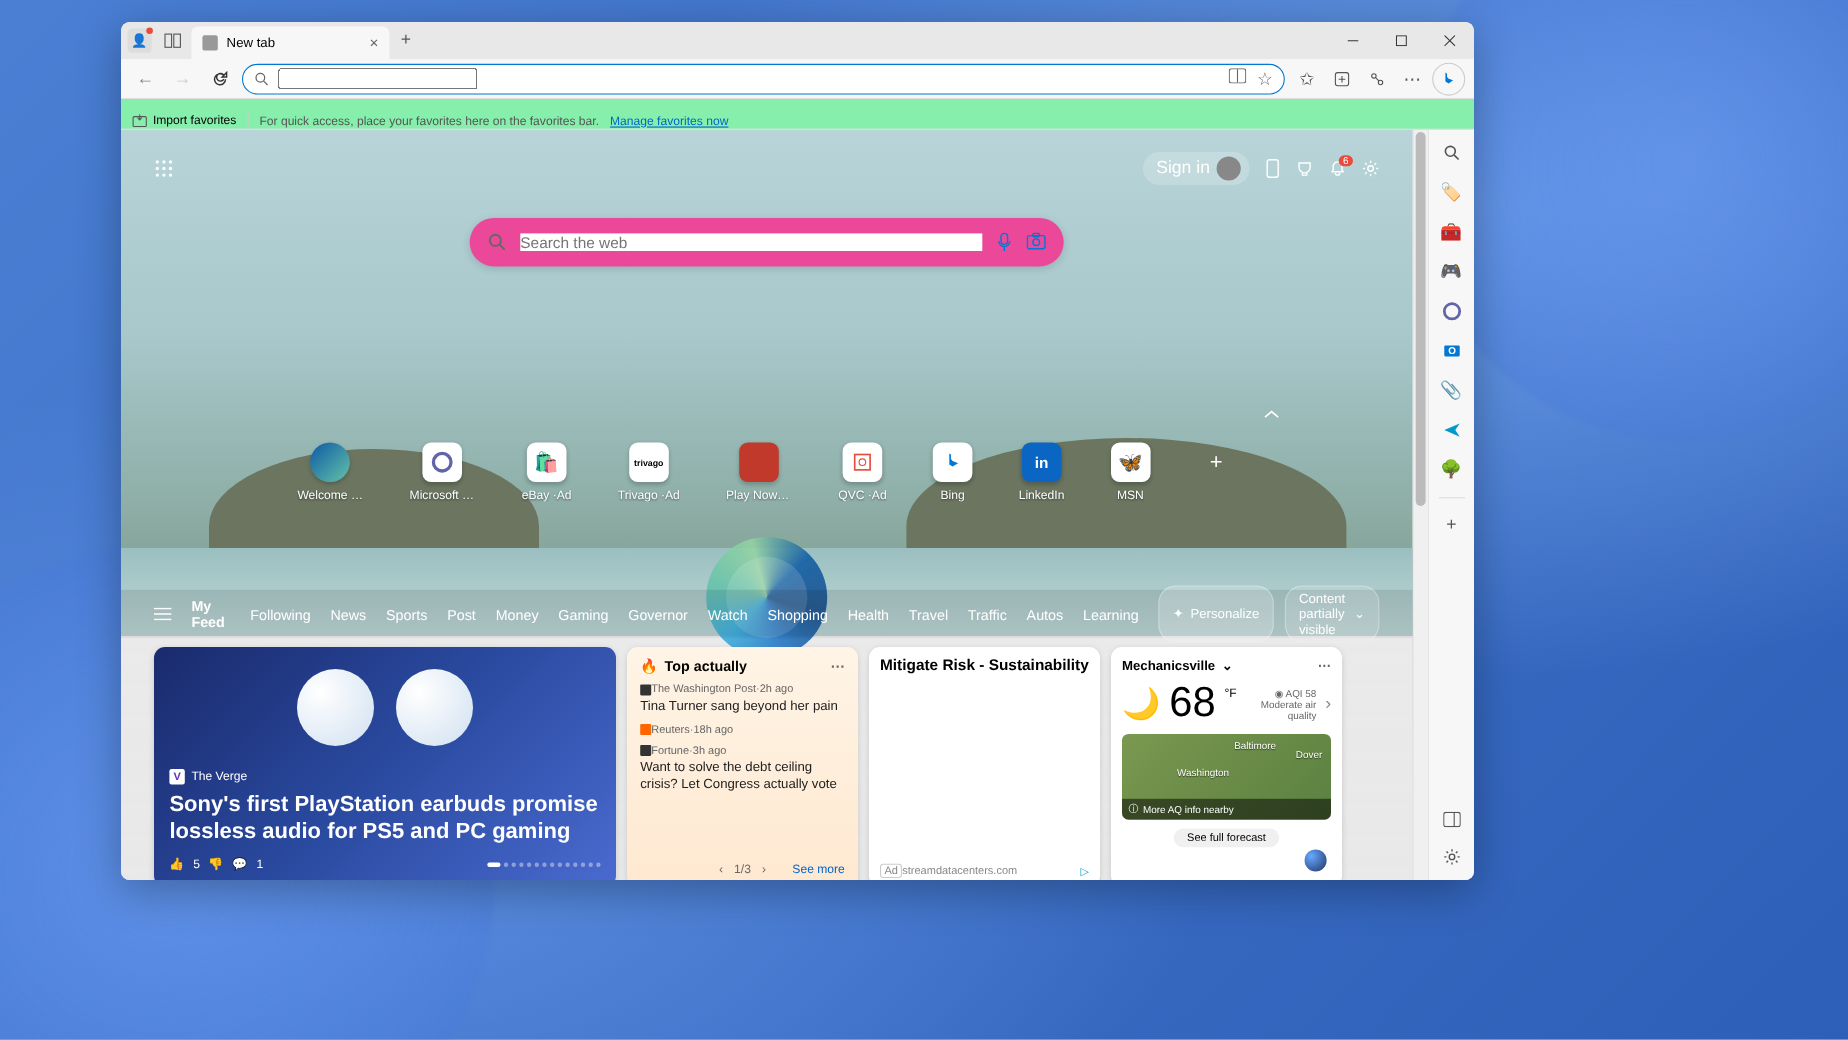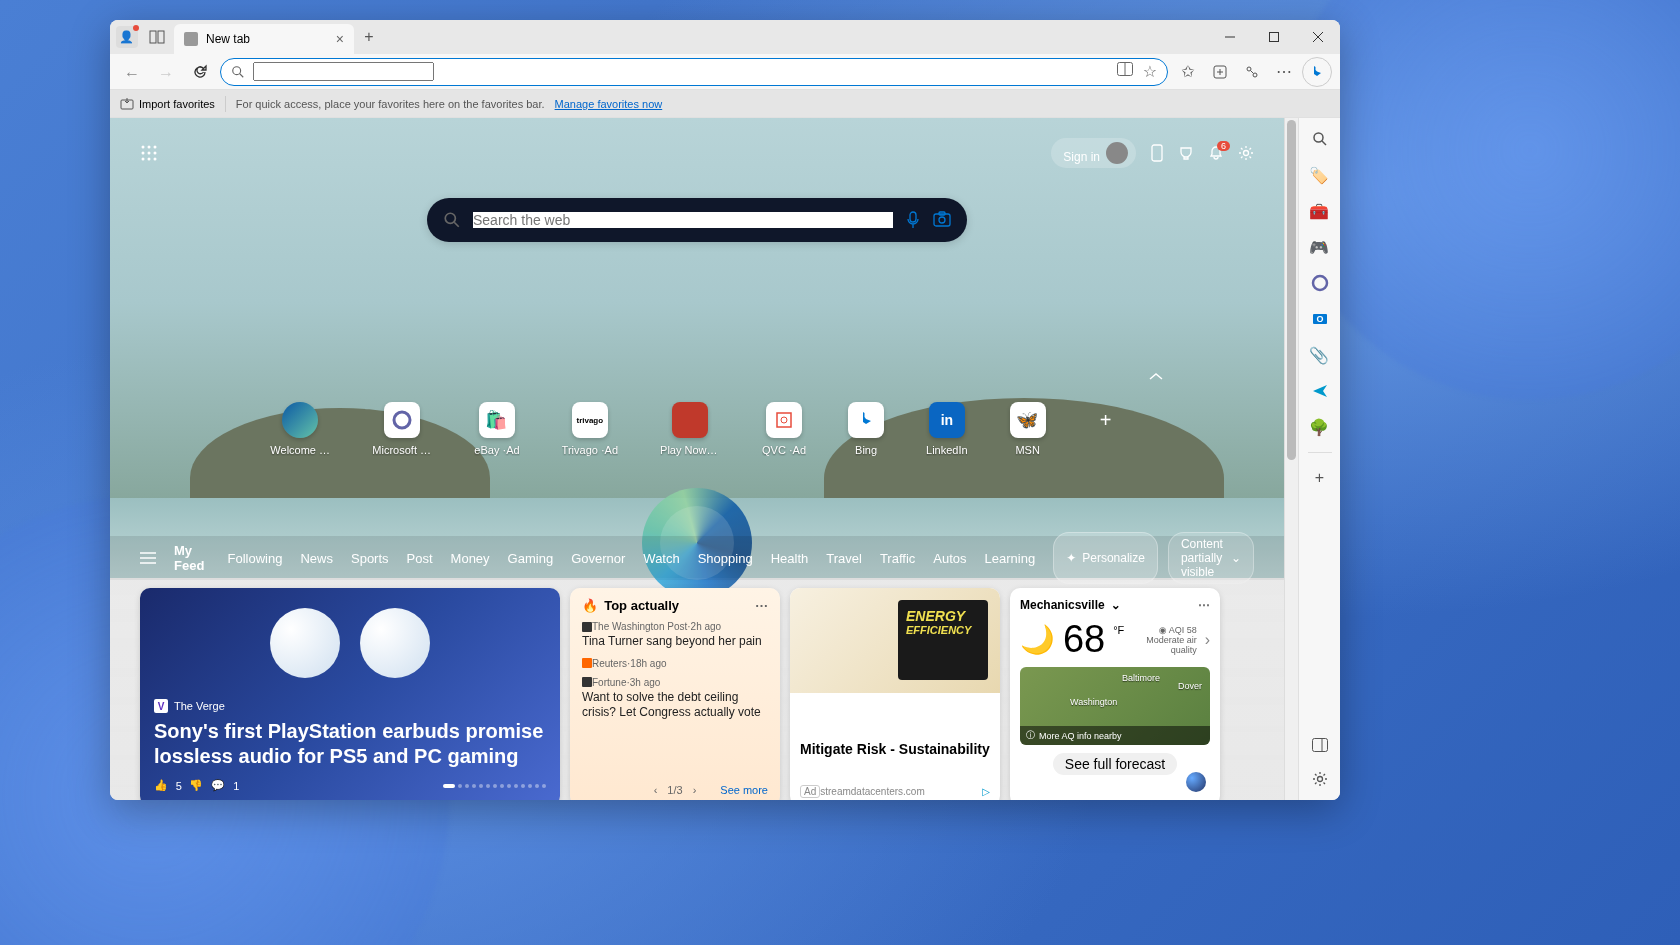--- a/index.html
+++ b/index.html
@@ -25,42 +25,42 @@
 
 .toolbar { height: 36px; background: #f7f7f7; display: flex; align-items: center; padding: 0 8px; gap: 6px; border-bottom: 1px solid #e0e0e0; }
 .nav-btn { width: 28px; height: 28px; display: flex; align-items: center; justify-content: center; color: #888; border-radius: 4px; cursor: pointer; }
 .nav-btn.enabled { color: #333; }
 .addressbar { flex: 1; height: 28px; border: 1px solid #0078d4; border-radius: 14px; background: #fff; display: flex; align-items: center; padding: 0 10px; gap: 8px; }
 .addressbar-icons-right { margin-left: auto; display: flex; gap: 10px; color: #666; }
 .toolbar-right { display: flex; gap: 4px; align-items: center; }
 .toolbar-right .nav-btn { color: #555; }
 .bing-btn { width: 30px; height: 30px; border: 1px solid #ccc; border-radius: 50%; display: flex; align-items: center; justify-content: center; }
 
-.favorites-bar { height: 28px; background: #e5e5e5; display: flex; align-items: center; padding: 0 10px; gap: 10px; font-size: 11px; border-bottom: 1px solid #e0e0e0; }
+.favorites-bar { height: 28px; background: #86efac; display: flex; align-items: flex-end; padding: 0 10px; gap: 10px; font-size: 11px; border-bottom: 1px solid #e0e0e0; }
 .fav-divider { width: 1px; height: 16px; background: #ccc; }
 .fav-link { color: #0066cc; text-decoration: underline; cursor: pointer; }
 
 .content-area { flex: 1; display: flex; overflow: hidden; }
 .ntp { flex: 1; position: relative; overflow-y: auto; overflow-x: hidden; }
 .ntp-bg { position: absolute; inset: 0; height: 460px; background: linear-gradient(180deg, #b8d4d8 0%, #a8c8cc 40%, #7a9a8a 100%); }
 .ntp-mountains { position: absolute; top: 280px; left: 0; right: 0; height: 120px; }
 .ntp-mountains::before, .ntp-mountains::after { content:''; position:absolute; background: #6b7560; border-radius: 50% 50% 0 0; }
 .ntp-mountains::before { width: 300px; height: 140px; left: 80px; top: 10px; }
 .ntp-mountains::after { width: 400px; height: 160px; right: 60px; top: 0; }
 .ntp-lake { position: absolute; top: 380px; left: 0; right: 0; height: 80px; background: linear-gradient(180deg, #9bbfc0 0%, #c0d8d8 100%); }
 
 .ntp-header { position: relative; display: flex; align-items: center; padding: 20px 30px; }
 .apps-icon { color: #fff; cursor: pointer; }
 .ntp-header-right { margin-left: auto; display: flex; align-items: center; gap: 14px; color: #fff; }
-.signin-btn { background: rgba(255,255,255,0.2); border-radius: 16px; padding: 4px 8px 4px 12px; display: flex; align-items: flex-end; gap: 6px; font-size: 12px; cursor: pointer; }
+.signin-btn { background: rgba(255,255,255,0.2); border-radius: 16px; padding: 4px 8px 4px 12px; display: flex; align-items: center; gap: 6px; font-size: 16px; cursor: pointer; }
 .avatar-sm { width: 22px; height: 22px; border-radius: 50%; background: #888; }
 .header-icon { cursor: pointer; position: relative; }
 .badge { position: absolute; top: -4px; right: -6px; background: #e74c3c; color: #fff; font-size: 9px; border-radius: 8px; padding: 0 4px; }
 
-.search-box { position: relative; margin: 10px auto 0; width: 540px; height: 44px; background: #0f172a; border-radius: 22px; display: flex; align-items: center; padding: 0 16px; gap: 12px; box-shadow: 0 2px 8px rgba(0,0,0,0.15); }
+.search-box { position: relative; margin: 10px auto 0; width: 540px; height: 44px; background: #ec4899; border-radius: 22px; display: flex; align-items: center; padding: 0 16px; gap: 12px; box-shadow: 0 2px 8px rgba(0,0,0,0.15); }
 .search-box input { flex: 1; border: none; outline: none; font-size: 14px; color: #666; }
 .search-icons { display: flex; gap: 12px; color: #0078d4; }
 
 .quicklinks { position: relative; display: flex; justify-content: center; gap: 42px; margin-top: 160px; }
 .ql { display: flex; flex-direction: column; align-items: center; gap: 6px; cursor: pointer; }
 .ql-icon { width: 36px; height: 36px; background: #fff; border-radius: 8px; display: flex; align-items: center; justify-content: center; font-size: 18px; box-shadow: 0 2px 4px rgba(0,0,0,0.2); }
 .ql-label { font-size: 11px; color: #fff; text-shadow: 0 1px 2px rgba(0,0,0,0.5); max-width: 60px; overflow: hidden; white-space: nowrap; text-overflow: ellipsis; }
 .ql-add { width: 36px; height: 36px; border-radius: 8px; display: flex; align-items: center; justify-content: center; color: #fff; font-size: 20px; cursor: pointer; }
 .collapse-chevron { position: absolute; right: 120px; top: -30px; color: #fff; cursor: pointer; }
 
@@ -93,21 +93,21 @@
 .topstories-card { height: 218px; background: linear-gradient(180deg, #fff4e6, #ffe8d0); padding: 10px 12px; display: flex; flex-direction: column; }
 .ts-header { display: flex; align-items: center; gap: 6px; font-size: 13px; font-weight: 600; }
 .ts-more { margin-left: auto; color: #666; cursor: pointer; }
 .ts-item { margin-top: 8px; }
 .ts-src { font-size: 10px; color: #666; display: flex; align-items: center; gap: 0; }
 .ts-src-icon { width: 10px; height: 10px; background: #333; border-radius: 1px; }
 .ts-title { font-size: 12px; color: #222; margin-top: 2px; line-height: 1.3; }
 .ts-footer { margin-top: auto; display: flex; align-items: center; justify-content: center; gap: 10px; font-size: 11px; color: #666; position: relative; }
 .ts-seemore { position: absolute; right: 0; color: #0066cc; cursor: pointer; }
 
-.ad-card { height: 218px; display: flex; flex-direction: column; gap: 40px; }
+.ad-card { height: 218px; display: flex; flex-direction: row; }
 .ad-img { height: 105px; background: linear-gradient(135deg, #f7f0e0, #e8d8b0); position: relative; }
 .ad-img-note { position: absolute; right: 12px; top: 12px; width: 90px; height: 80px; background: #1a1a1a; border-radius: 4px; padding: 8px; }
 .ad-img-note::before { content: 'ENERGY'; color: #f0e050; font-size: 14px; font-weight: bold; display: block; font-style: italic; }
 .ad-img-note::after { content: 'EFFICIENCY'; color: #f0e050; font-size: 11px; font-weight: bold; display: block; font-style: italic; }
 .ad-body { padding: 8px 10px; flex: 1; display: flex; flex-direction: column; }
 .ad-title { font-size: 14px; font-weight: 600; }
 .ad-desc { font-size: 11px; color: #555; margin-top: 3px; line-height: 1.3; }
 .ad-footer { margin-top: auto; display: flex; align-items: center; font-size: 10px; color: #888; }
 .ad-badge { border: 1px solid #ccc; border-radius: 3px; padding: 0 3px; margin-right: 0; }
 .ad-choice { margin-left: auto; color: #0099cc; }
@@ -115,21 +115,21 @@
 .weather-card { height: 218px; background: #fff; padding: 10px; display: flex; flex-direction: column; }
 .wx-header { display: flex; align-items: center; gap: 6px; font-size: 12px; font-weight: 600; }
 .wx-main { display: flex; align-items: center; gap: 8px; margin-top: 6px; }
 .wx-icon { font-size: 28px; }
 .wx-temp { font-size: 38px; font-weight: 300; }
 .wx-unit { font-size: 11px; align-self: flex-start; margin-top: 6px; }
 .wx-side { margin-left: auto; text-align: right; font-size: 9px; color: #666; }
 .wx-map { height: 78px; background: linear-gradient(135deg, #7a9850, #5a8040); border-radius: 6px; margin-top: 6px; position: relative; overflow: hidden; }
 .wx-map-label { position: absolute; color: #fff; font-size: 9px; text-shadow: 0 1px 1px rgba(0,0,0,0.6); }
 .wx-aq-bar { position: absolute; bottom: 0; left: 0; right: 0; background: rgba(0,0,0,0.5); color: #fff; font-size: 9px; padding: 3px 6px; display: flex; align-items: center; gap: 4px; }
-.wx-forecast-btn { margin: 8px auto 0; background: #f0f0f0; border-radius: 12px; padding: 3px 12px; font-size: 14px; cursor: pointer; }
+.wx-forecast-btn { margin: 8px auto 0; background: #f0f0f0; border-radius: 12px; padding: 3px 12px; font-size: 10px; cursor: pointer; }
 .wx-globe { position: absolute; right: 14px; bottom: 14px; width: 20px; height: 20px; border-radius: 50%; background: radial-gradient(circle at 30% 30%, #6af, #236); }
 
 .scrollbar { width: 14px; background: #f0f0f0; border-left: 1px solid #ddd; position: relative; }
 .scrollbar-thumb { position: absolute; left: 2px; right: 2px; top: 2px; height: 340px; background: #bbb; border-radius: 5px; }
 
 .sidebar { width: 42px; background: #f7f7f7; border-left: 1px solid #e0e0e0; display: flex; flex-direction: column; align-items: center; padding-top: 10px; gap: 14px; }
 .sb-icon { width: 22px; height: 22px; display: flex; align-items: center; justify-content: center; cursor: pointer; color: #555; font-size: 16px; }
 .sb-divider { width: 24px; height: 1px; background: #ddd; }
 .sb-bottom { margin-top: auto; padding-bottom: 10px; display: flex; flex-direction: column; gap: 12px; align-items: center; }
 

